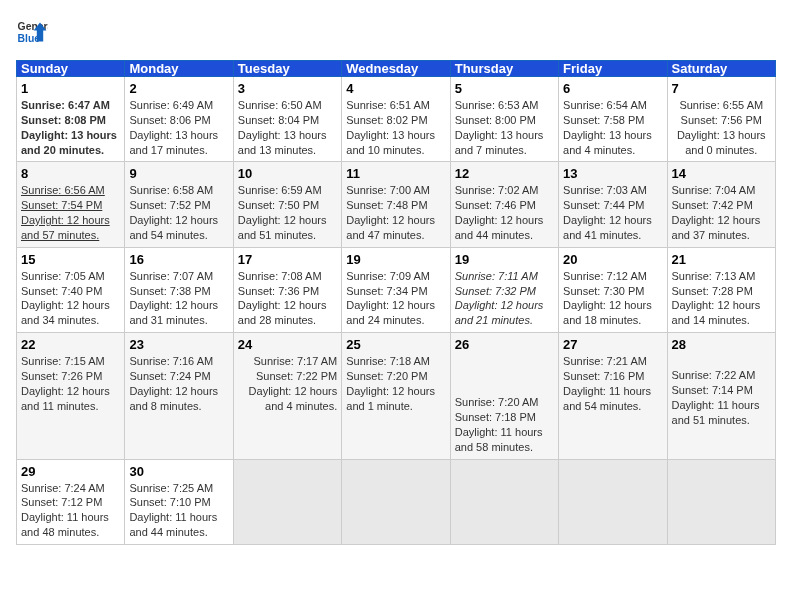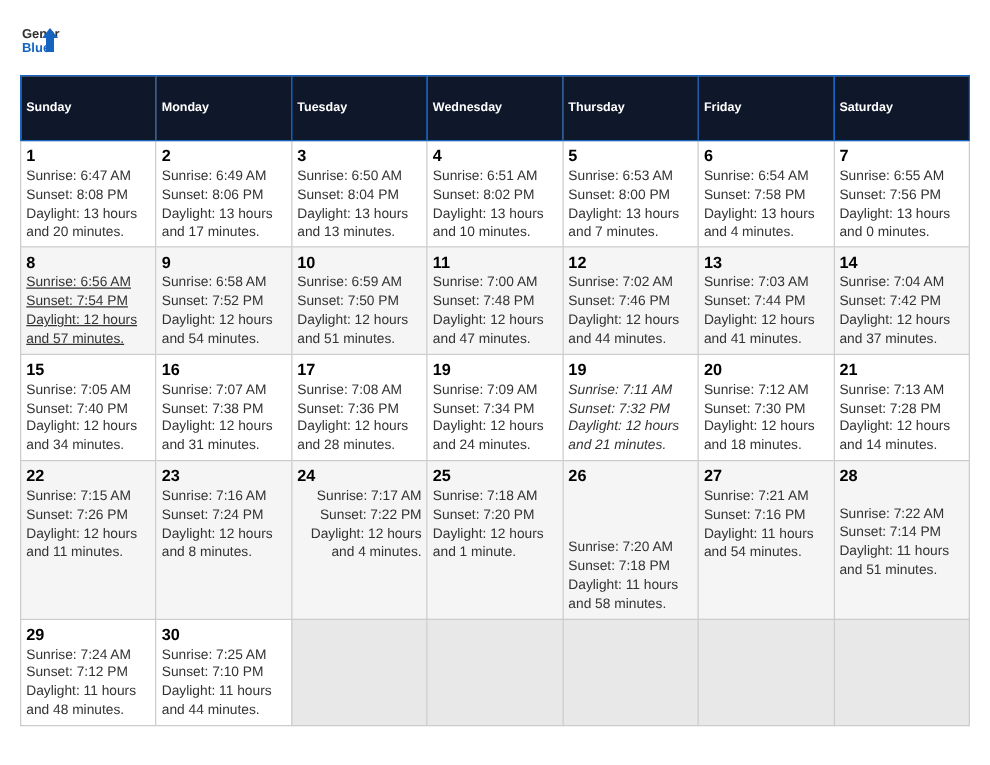--- a/index.html
+++ b/index.html
@@ -36,25 +36,25 @@
     .location {
       font-size: 14px;
       color: #555;
     }
     table {
       width: 100%;
       border-collapse: collapse;
       font-size: 11px;
     }
     thead tr th {
-      background-color: #0f172a;
+      background-color: #1d4ed8;
       color: #fff;
-      padding: 20px 4px;
+      padding: 0 4px;
       text-align: left;
-      font-size: 10px;
+      font-size: 13px;
       font-weight: bold;
       border: 1px solid #1565c0;
     }
     tbody tr td {
       border: 1px solid #ccc;
       vertical-align: top;
       padding: 4px;
       width: calc(100% / 7);
       min-height: 80px;
     }
@@ -104,21 +104,21 @@
         <th>Wednesday</th>
         <th>Thursday</th>
         <th>Friday</th>
         <th>Saturday</th>
       </tr>
   </thead>
   <tbody id="calendar-body">
       <tr>
         <td>
           <span class="day-num">1</span>
-          <div class="day-info" style="white-space: pre-line;">Sunrise: 6:47 AM
+          <div class="day-info" style="white-space: pre-line; font-weight: bold;">Sunrise: 6:47 AM
 Sunset: 8:08 PM
 Daylight: 13 hours
 and 20 minutes.</div>
         </td>
         <td>
           <span class="day-num">2</span>
           <div class="day-info" style="white-space: pre-line;">Sunrise: 6:49 AM
 Sunset: 8:06 PM
 Daylight: 13 hours
 and 17 minutes.</div>
@@ -146,21 +146,21 @@
         </td>
         <td>
           <span class="day-num">6</span>
           <div class="day-info" style="white-space: pre-line;">Sunrise: 6:54 AM
 Sunset: 7:58 PM
 Daylight: 13 hours
 and 4 minutes.</div>
         </td>
         <td>
           <span class="day-num">7</span>
-          <div class="day-info" style="white-space: pre-line;">Sunrise: 6:55 AM
+          <div class="day-info" style="white-space: pre-line; text-align: center;">Sunrise: 6:55 AM
 Sunset: 7:56 PM
 Daylight: 13 hours
 and 0 minutes.</div>
         </td>
       </tr>
       <tr>
         <td>
           <span class="day-num">8</span>
           <div class="day-info" style="white-space: pre-line; text-decoration: underline;">Sunrise: 6:56 AM
 Sunset: 7:54 PM

